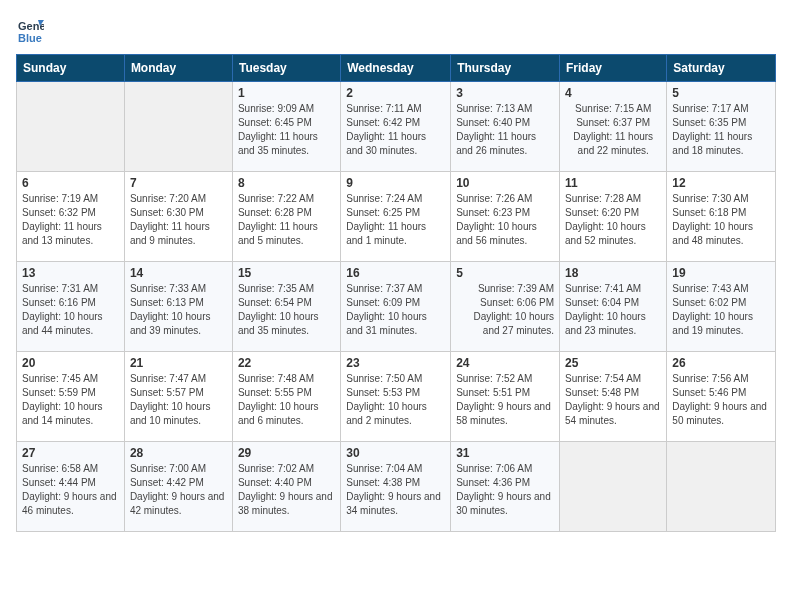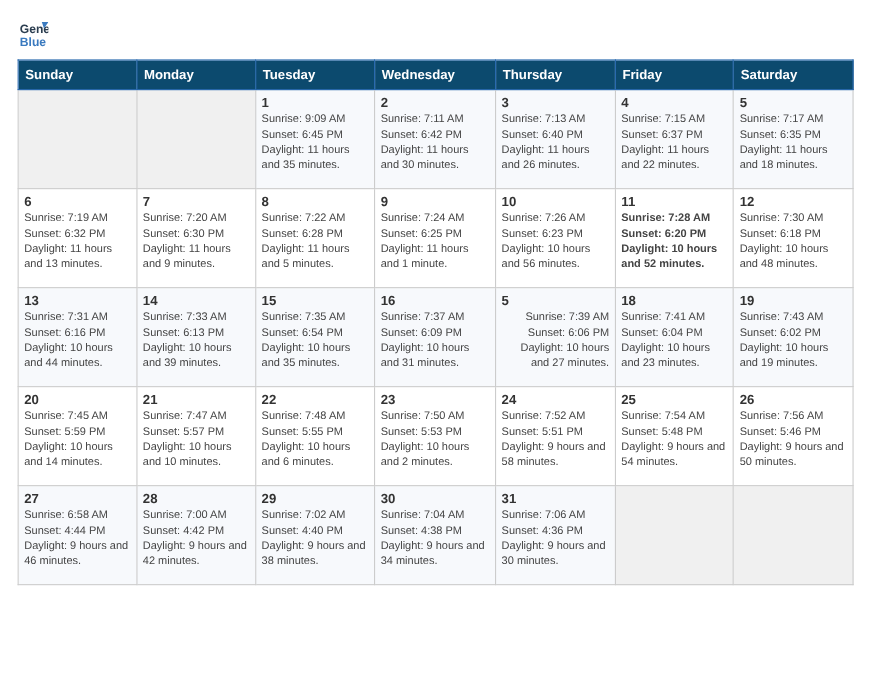--- a/index.html
+++ b/index.html
@@ -141,21 +141,21 @@
 Daylight: 11 hours and 30 minutes.</div>
         </td>
         <td>
           <span class="day-num">3</span>
           <div class="day-info" style="white-space: pre-line;">Sunrise: 7:13 AM
 Sunset: 6:40 PM
 Daylight: 11 hours and 26 minutes.</div>
         </td>
         <td>
           <span class="day-num">4</span>
-          <div class="day-info" style="white-space: pre-line;">Sunrise: 7:15 AM
+          <div class="day-info" style="white-space: pre-line; text-align: center;">Sunrise: 7:15 AM
 Sunset: 6:37 PM
 Daylight: 11 hours and 22 minutes.</div>
         </td>
         <td>
           <span class="day-num">5</span>
           <div class="day-info" style="white-space: pre-line;">Sunrise: 7:17 AM
 Sunset: 6:35 PM
 Daylight: 11 hours and 18 minutes.</div>
         </td>
       </tr>
@@ -185,21 +185,21 @@
 Daylight: 11 hours and 1 minute.</div>
         </td>
         <td>
           <span class="day-num">10</span>
           <div class="day-info" style="white-space: pre-line;">Sunrise: 7:26 AM
 Sunset: 6:23 PM
 Daylight: 10 hours and 56 minutes.</div>
         </td>
         <td>
           <span class="day-num">11</span>
-          <div class="day-info" style="white-space: pre-line; font-weight: bold;">Sunrise: 7:28 AM
+          <div class="day-info" style="white-space: pre-line;">Sunrise: 7:28 AM
 Sunset: 6:20 PM
 Daylight: 10 hours and 52 minutes.</div>
         </td>
         <td>
           <span class="day-num">12</span>
           <div class="day-info" style="white-space: pre-line;">Sunrise: 7:30 AM
 Sunset: 6:18 PM
 Daylight: 10 hours and 48 minutes.</div>
         </td>
       </tr>

